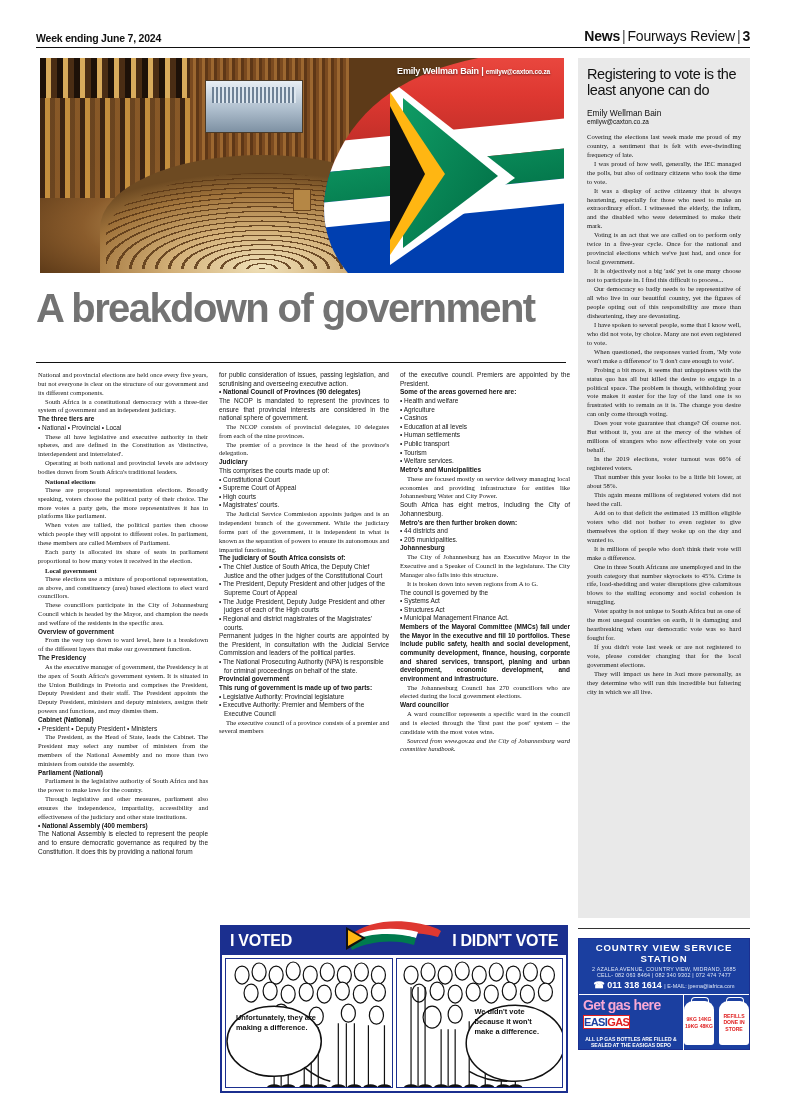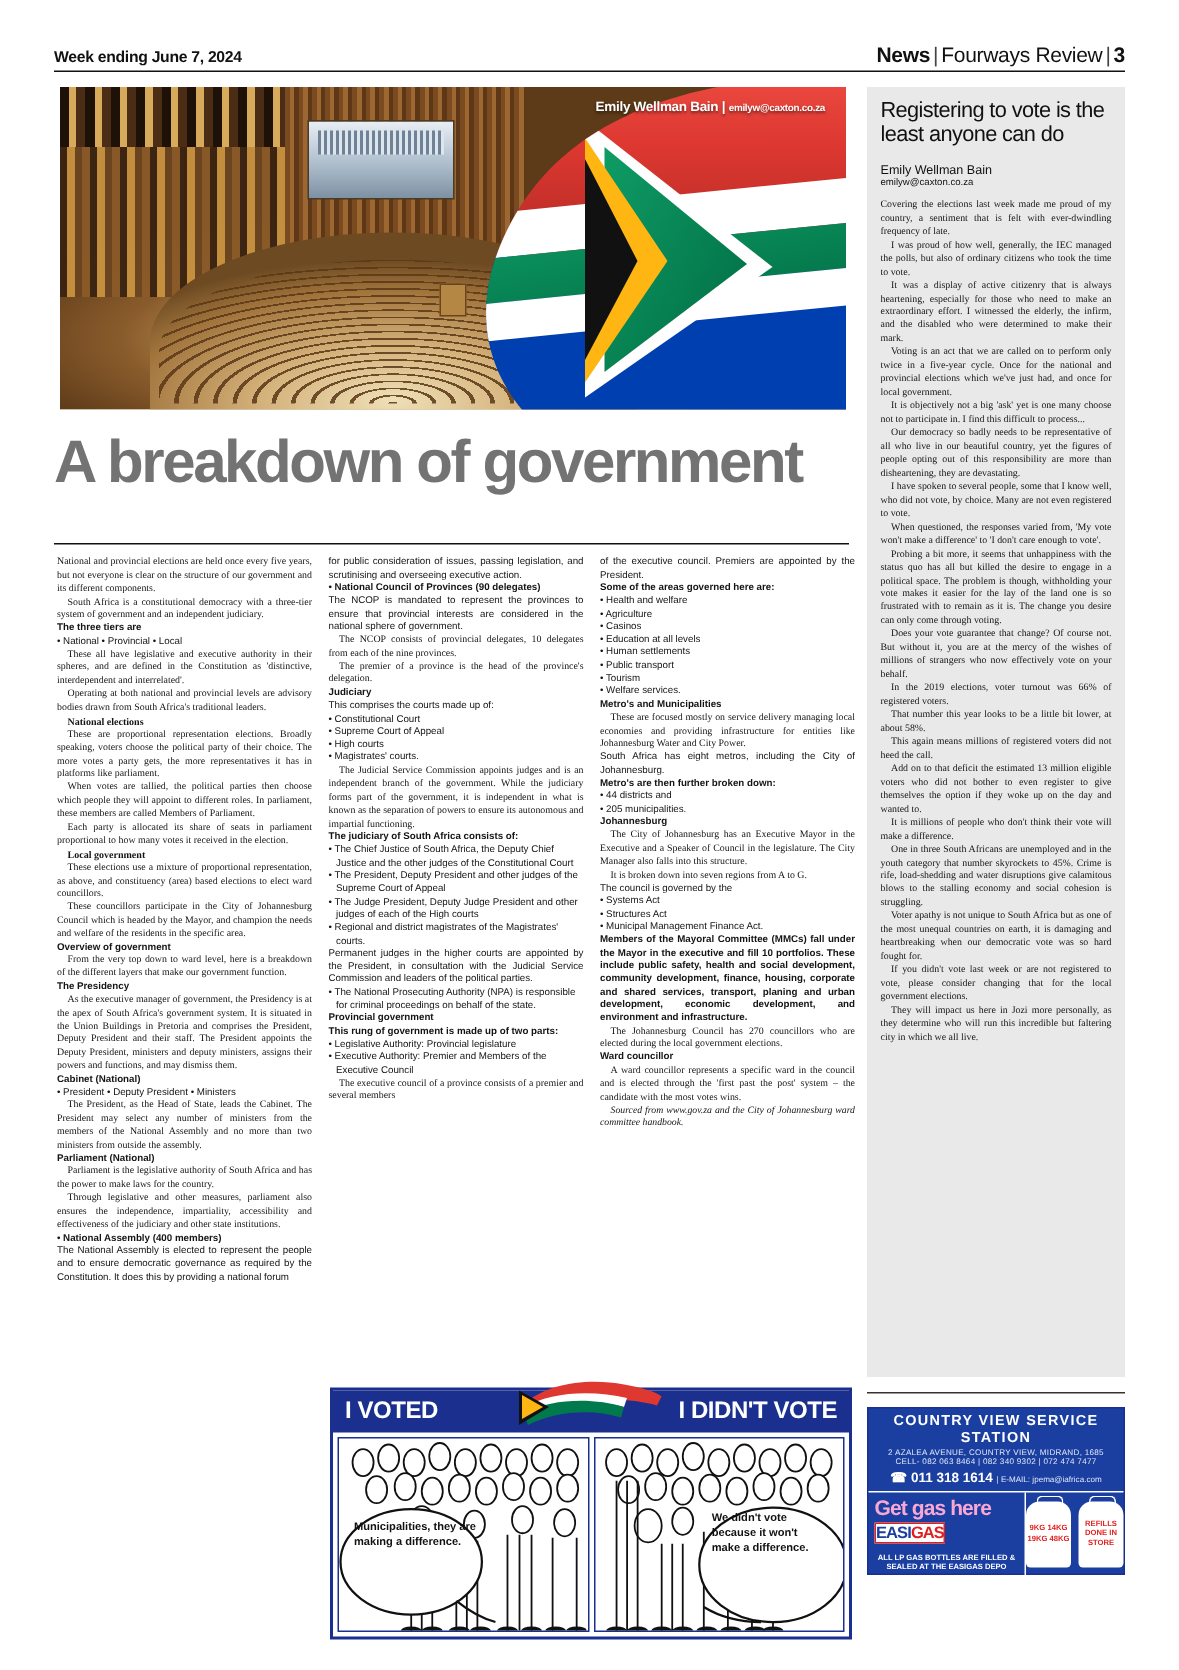--- a/index.html
+++ b/index.html
@@ -460,21 +460,21 @@
                 <ellipse cx="94" cy="128" rx="7" ry="3"></ellipse>
               <ellipse cx="112" cy="128" rx="7" ry="3"></ellipse>
                 <ellipse cx="128" cy="128" rx="7" ry="3"></ellipse>
               <ellipse cx="144" cy="128" rx="7" ry="3"></ellipse>
                 <ellipse cx="158" cy="128" rx="7" ry="3"></ellipse>
             </g>
           </g>
           <ellipse cx="48" cy="82" rx="47" ry="35" fill="#fff" stroke="#111" stroke-width="1.5"></ellipse>
           <path d="M78,108 C88,116 96,120 104,122" fill="none" stroke="#111" stroke-width="1.5"></path>
         </svg>
-        <div class="bubble-txt" style="left:10px; top:54px; width:86px;">Municipalities, they are making a difference.</div>
+        <div class="bubble-txt" style="left:10px; top:54px; width:86px;">Unfortunately, they are making a difference.</div>
       </div>
       <div class="panel">
         <svg class="crowd" viewBox="0 0 165 134">
           <g stroke="#111" stroke-width="1.2" fill="#fff">
             <g>
               <ellipse cx="14" cy="16" rx="7" ry="9"></ellipse>
                 <ellipse cx="31" cy="13" rx="7" ry="9"></ellipse>
               <ellipse cx="48" cy="16" rx="7" ry="9"></ellipse>
                 <ellipse cx="65" cy="12" rx="7" ry="9"></ellipse>
               <ellipse cx="82" cy="16" rx="7" ry="9"></ellipse>

